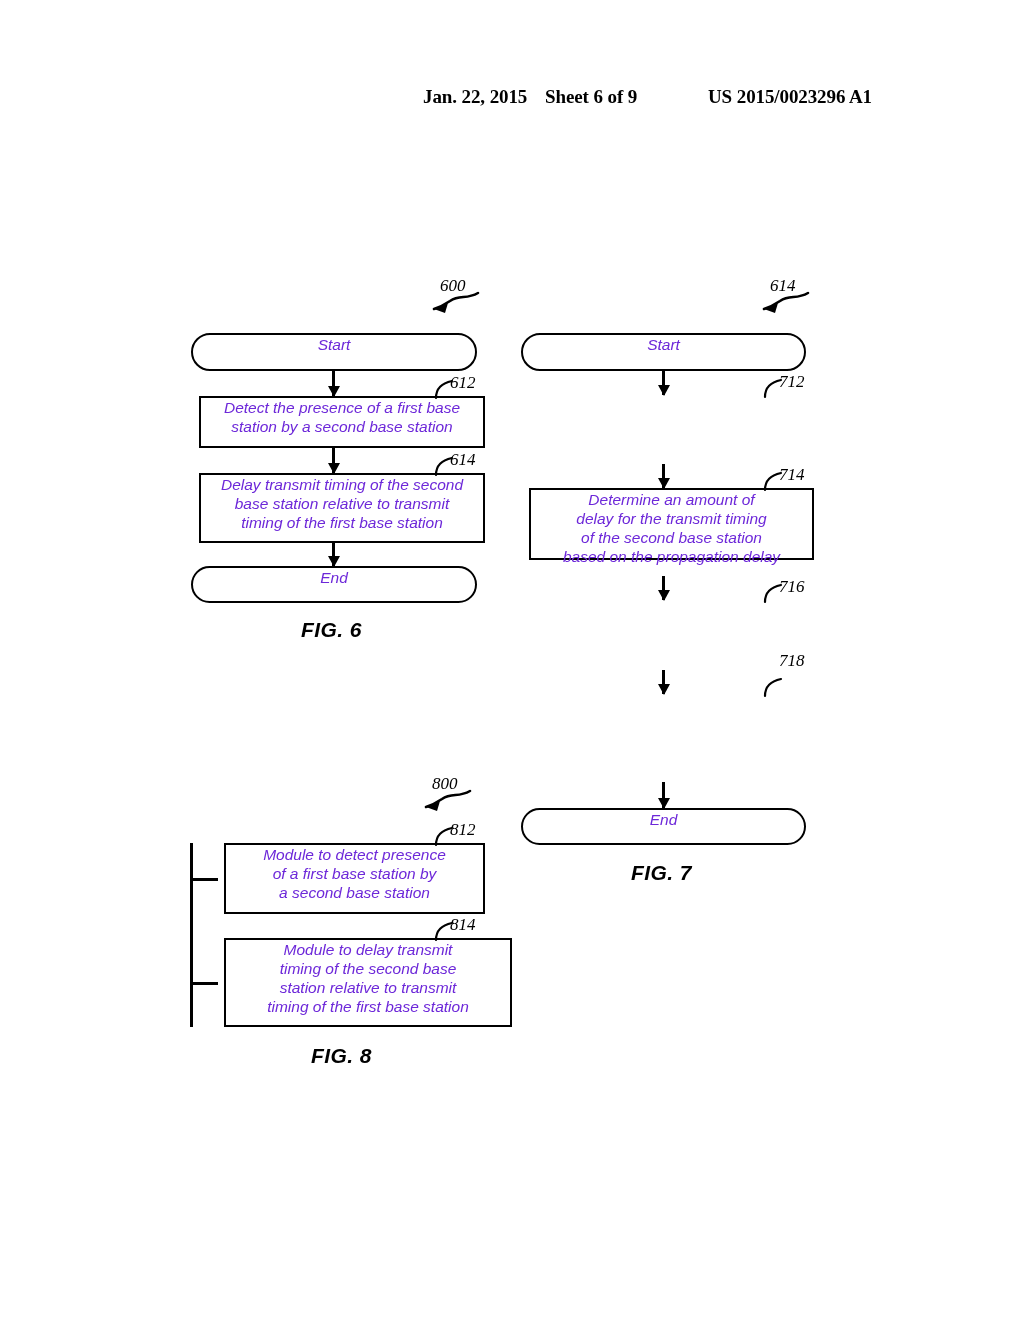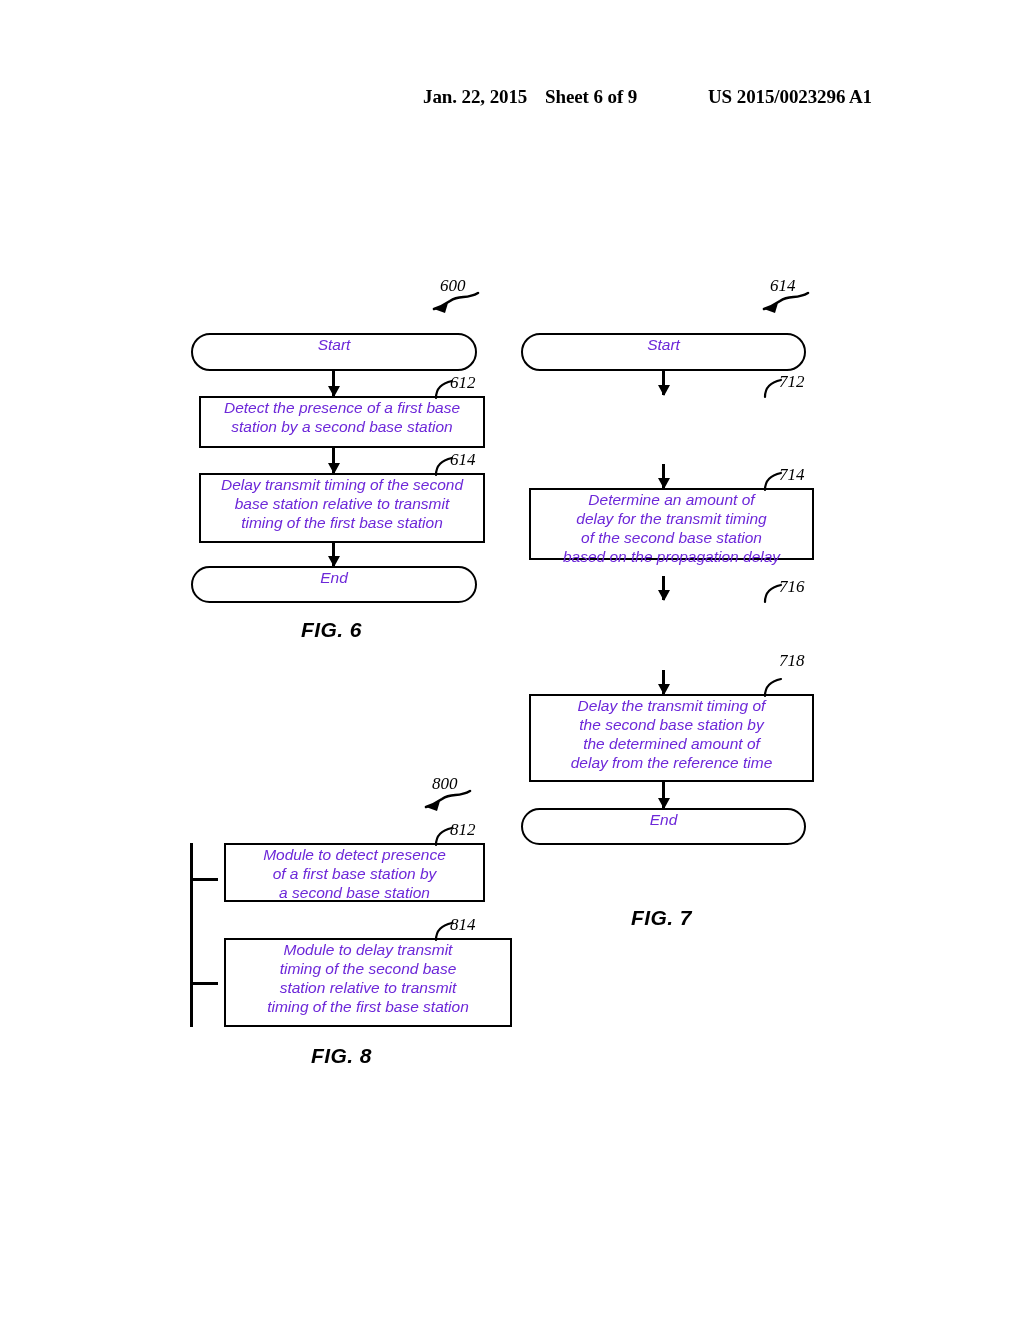--- a/index.html
+++ b/index.html
@@ -255,58 +255,52 @@
 
   <div class="leader" style="left:761px; top:578px; width:30px; height:26px;">
     <svg width="30" height="26" viewBox="0 0 30 26" style="display:block;">
       <path d="M 4 24 C 4 14, 10 9, 20 7" fill="none" stroke="#000" stroke-width="2.2" stroke-linecap="round"></path>
     </svg>
   </div>
   <div class="refnum" style="left:779px; top:577px;">716</div>
 
   <div class="arrow" style="left:662px; top:670px; height:24px;"></div>
 
-  <div class="node rect" style="left:521px; top:694px; width:285px; height:88px;">
-    <span class="node-text">Delay the transmit timing of
-the second base station by
-the determined amount of
-delay from the reference time</span>
-  </div>
   <div class="leader" style="left:761px; top:672px; width:30px; height:26px;">
     <svg width="30" height="26" viewBox="0 0 30 26" style="display:block;">
       <path d="M 4 24 C 4 14, 10 9, 20 7" fill="none" stroke="#000" stroke-width="2.2" stroke-linecap="round"></path>
     </svg>
   </div>
   <div class="refnum" style="left:779px; top:651px;">718</div>
 
   <div class="arrow" style="left:662px; top:782px; height:26px;"></div>
 
   <div class="node pill" style="left:521px; top:808px; width:285px; height:37px;">
     <span class="node-text">End</span>
   </div>
 
-  <div class="fig-caption" style="left:631px; top:861px;margin-top:45px;">FIG. 7</div>
+  <div class="fig-caption" style="left:631px; top:861px;">FIG. 7</div>
 </div>
 
 <div class="fig" id="fig8" style="left:0; top:0; width:1024px; height:1320px;">
 
   <div class="title-ref" style="left:392px; top:774px; width:96px; height:48px;">
     <span class="title-num" style="left:40px; top:0px;">800</span>
     <svg width="96" height="48" viewBox="0 0 96 48" style="position:absolute;left:0;top:0;">
       <path d="M 78 17 C 66 24, 60 18, 50 25 C 44 29, 40 31, 34 33" fill="none" stroke="#000" stroke-width="2.6" stroke-linecap="round"></path>
       <path d="M 34 33 L 48 27 L 45 37 Z" fill="#000"></path>
     </svg>
   </div>
 
   <div class="bracket-spine" style="left:190px; top:843px; width:3px; height:184px;"></div>
 
   <div class="bracket-stub" style="left:190px; top:878px; width:28px; height:3px;"></div>
   <div class="bracket-stub" style="left:190px; top:982px; width:28px; height:3px;"></div>
 
-  <div class="node rect" style="left:216px; top:843px; width:261px; height:59px;">
+  <div class="node rect" style="left:216px; top:843px; width:261px; height:71px;">
     <span class="node-text">Module to detect presence
 of a first base station by
 a second base station</span>
   </div>
   <div class="leader" style="left:432px; top:821px; width:30px; height:26px;">
     <svg width="30" height="26" viewBox="0 0 30 26" style="display:block;">
       <path d="M 4 24 C 4 14, 10 9, 20 7" fill="none" stroke="#000" stroke-width="2.2" stroke-linecap="round"></path>
     </svg>
   </div>
   <div class="refnum" style="left:450px; top:820px;">812</div>

